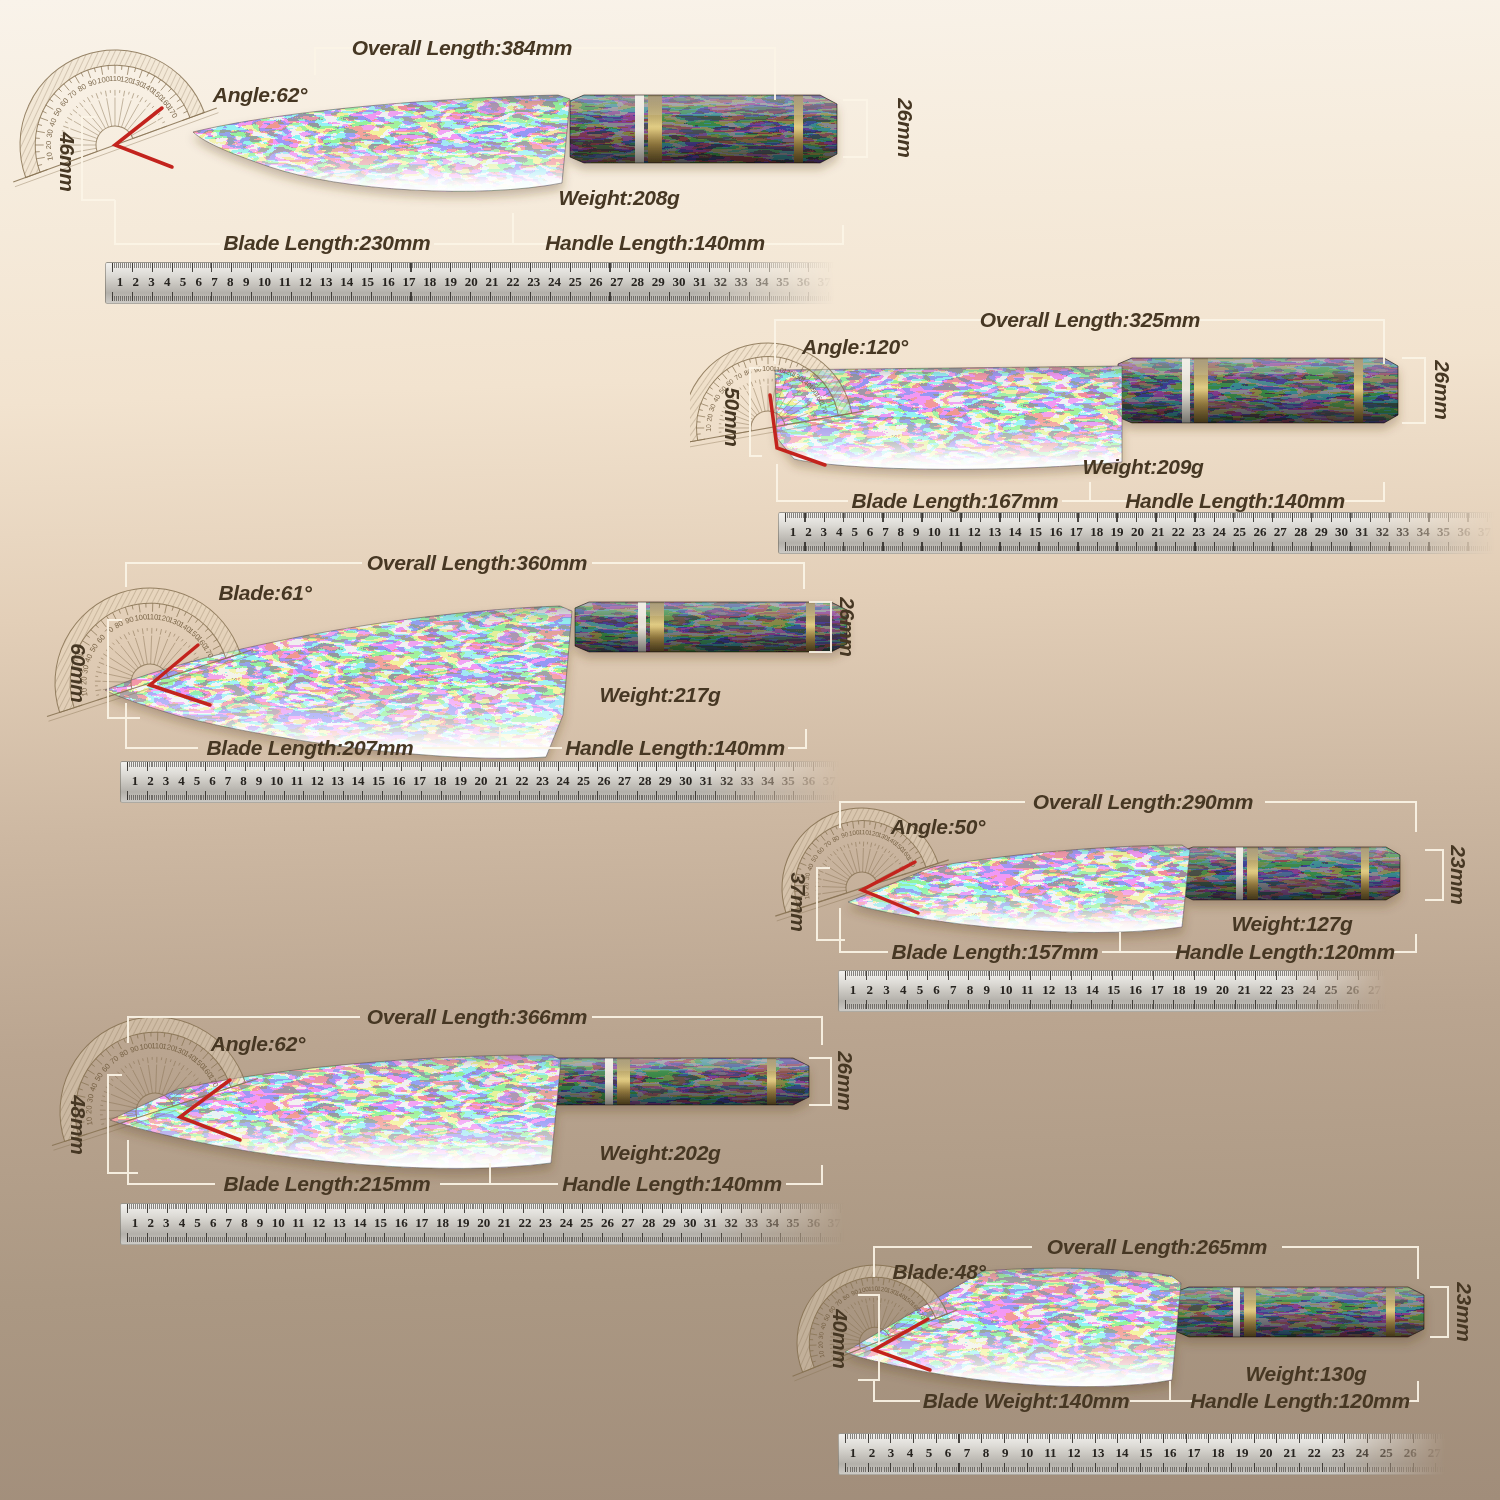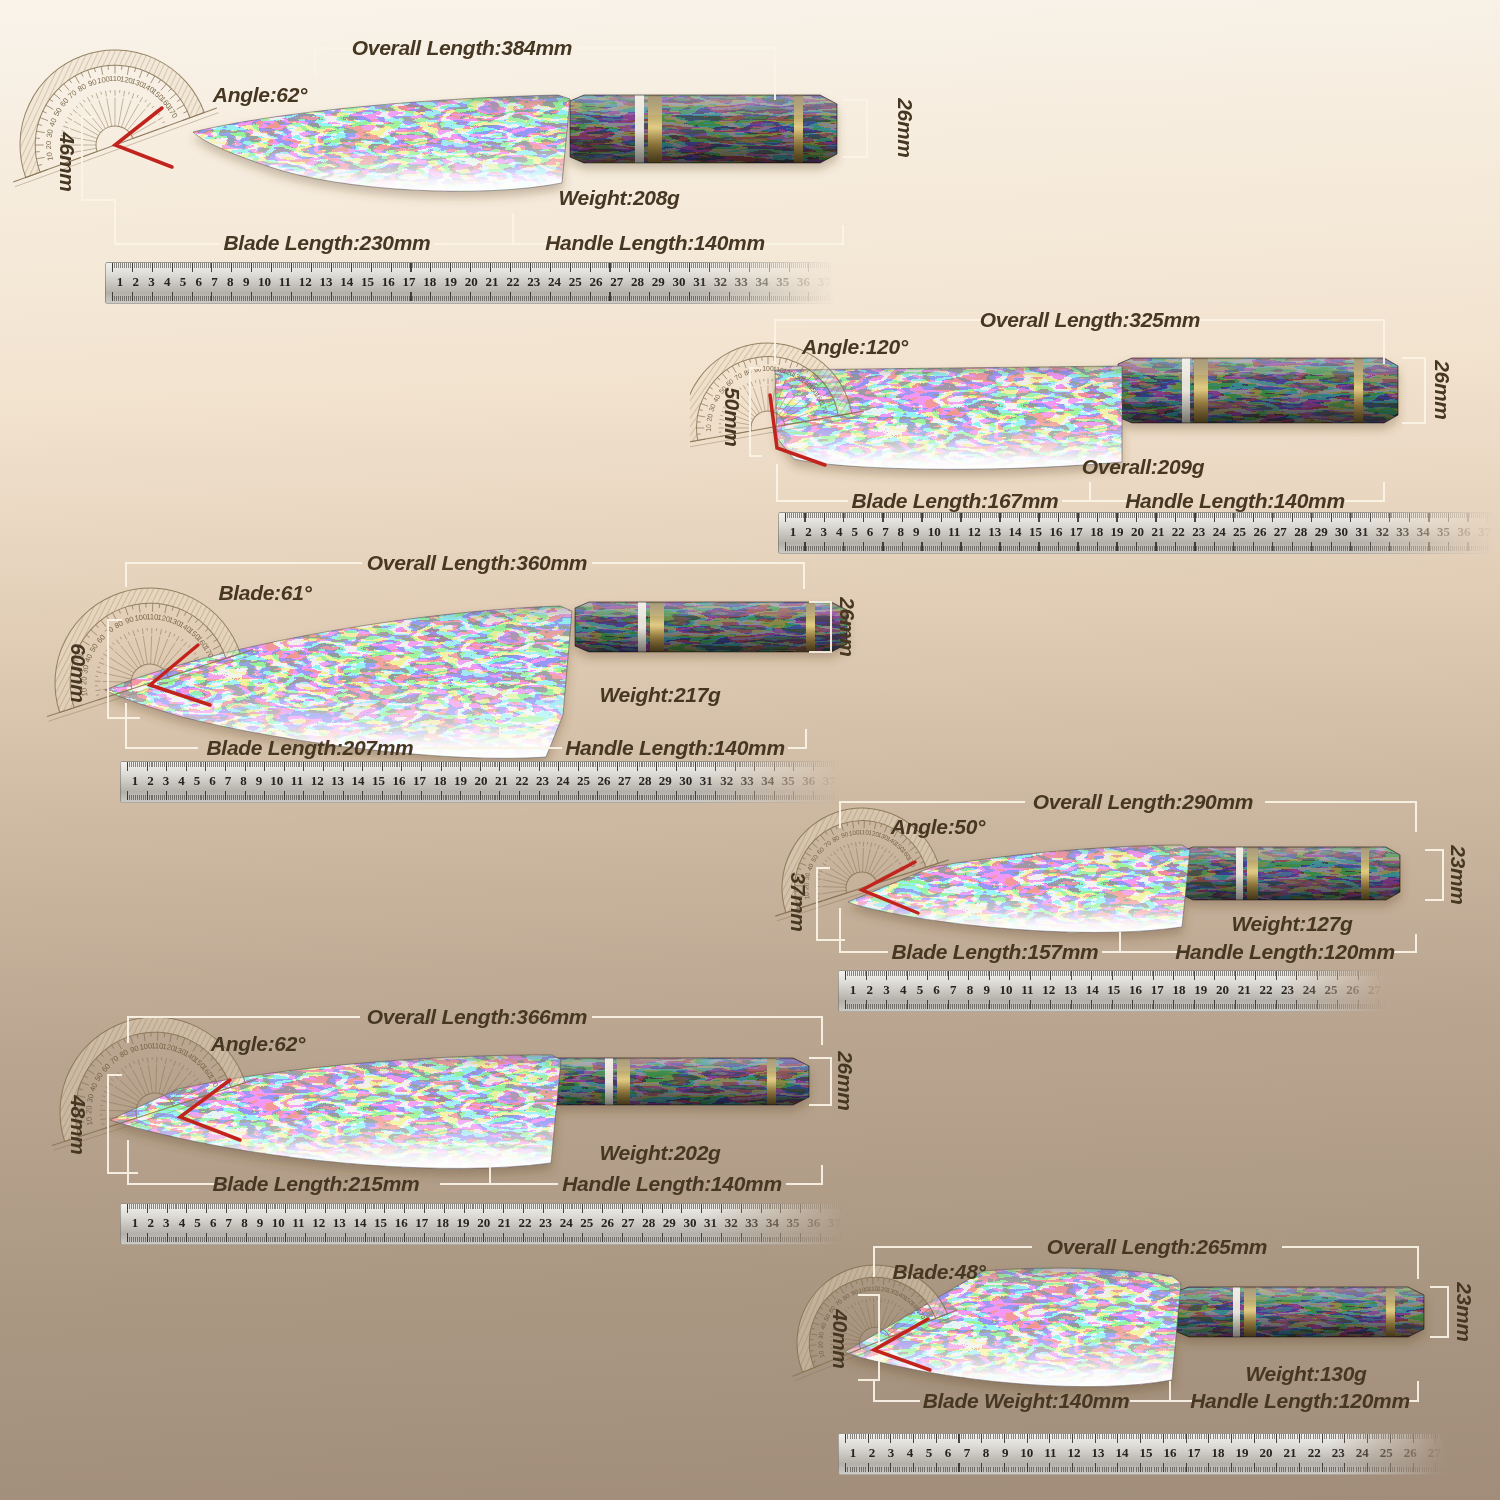--- a/index.html
+++ b/index.html
@@ -430,21 +430,21 @@
         <text transform="translate(56.1,-9.9) rotate(80)" font-size="6.8" text-anchor="middle" fill="#6f5a3c" opacity="0.9" font-family="Liberation Sans,sans-serif">170</text>
         <path d="M-17,0 A17,17 0 0 1 17,0" fill="none" stroke="#867151" stroke-width="1" opacity="0.8"></path>
       </g>
     <path class="dim" d="M85,62 V18 H295 M505,18 H694 V62 M712,56 H735 V121 H712 M72,66 H60 V154 H72 M87,162 V199 H158 M372,199 H400 V180 M400,199 H438 M655,199 H694 V180"></path>
     <path class="angv" d="M80,93 L87,146 L135,163"></path>
   </svg>
   <div class="lbl" style="left:400px;top:18px">Overall Length:325mm</div>
   <div class="lbl" style="left:165px;top:45px">Angle:120°</div>
   <div class="lbl vert" style="left:42px;top:115px">50mm</div>
   <div class="lbl vert" style="left:752px;top:88px">26mm</div>
-  <div class="lbl" style="left:453px;top:165px">Overall:209g</div>
+  <div class="lbl" style="left:453px;top:165px">Weight:209g</div>
   <div class="lbl" style="left:265px;top:199px">Blade Length:167mm</div>
   <div class="lbl" style="left:545px;top:199px">Handle Length:140mm</div>
   <div class="ruler" style="left:88px;top:210px;width:722px;--cm:19.5px">
       <div class="r-ticks top"></div>
       <div class="r-nums">
         <span>1</span>
         <span>2</span>
         <span>3</span>
         <span>4</span>
         <span>5</span>
@@ -1003,21 +1003,21 @@
         <path d="M-19,0 A19,19 0 0 1 19,0" fill="none" stroke="#867151" stroke-width="1" opacity="0.8"></path>
       </g>
     <path class="dim" d="M98,38 V12 H330 M562,12 H792 V40 M779,53 H801 V100 H779 M92,70 H78 V168 H108 M98,135 V179 H185 M410,179 H460 V158 M460,179 H528 M756,179 H792 V160"></path>
     <path class="angv" d="M200,75 L150,112 L210,135"></path>
   </svg>
   <div class="lbl" style="left:447px;top:12px">Overall Length:366mm</div>
   <div class="lbl" style="left:228px;top:39px">Angle:62°</div>
   <div class="lbl vert" style="left:48px;top:120px">48mm</div>
   <div class="lbl vert" style="left:815px;top:76px">26mm</div>
   <div class="lbl" style="left:630px;top:148px">Weight:202g</div>
-  <div class="lbl" style="left:286px;top:179px">Blade Length:215mm</div>
+  <div class="lbl" style="left:297px;top:179px">Blade Length:215mm</div>
   <div class="lbl" style="left:642px;top:179px">Handle Length:140mm</div>
   <div class="ruler" style="left:90px;top:198px;width:730px;--cm:19.8px">
       <div class="r-ticks top"></div>
       <div class="r-nums">
         <span>1</span>
         <span>2</span>
         <span>3</span>
         <span>4</span>
         <span>5</span>
         <span>6</span>

